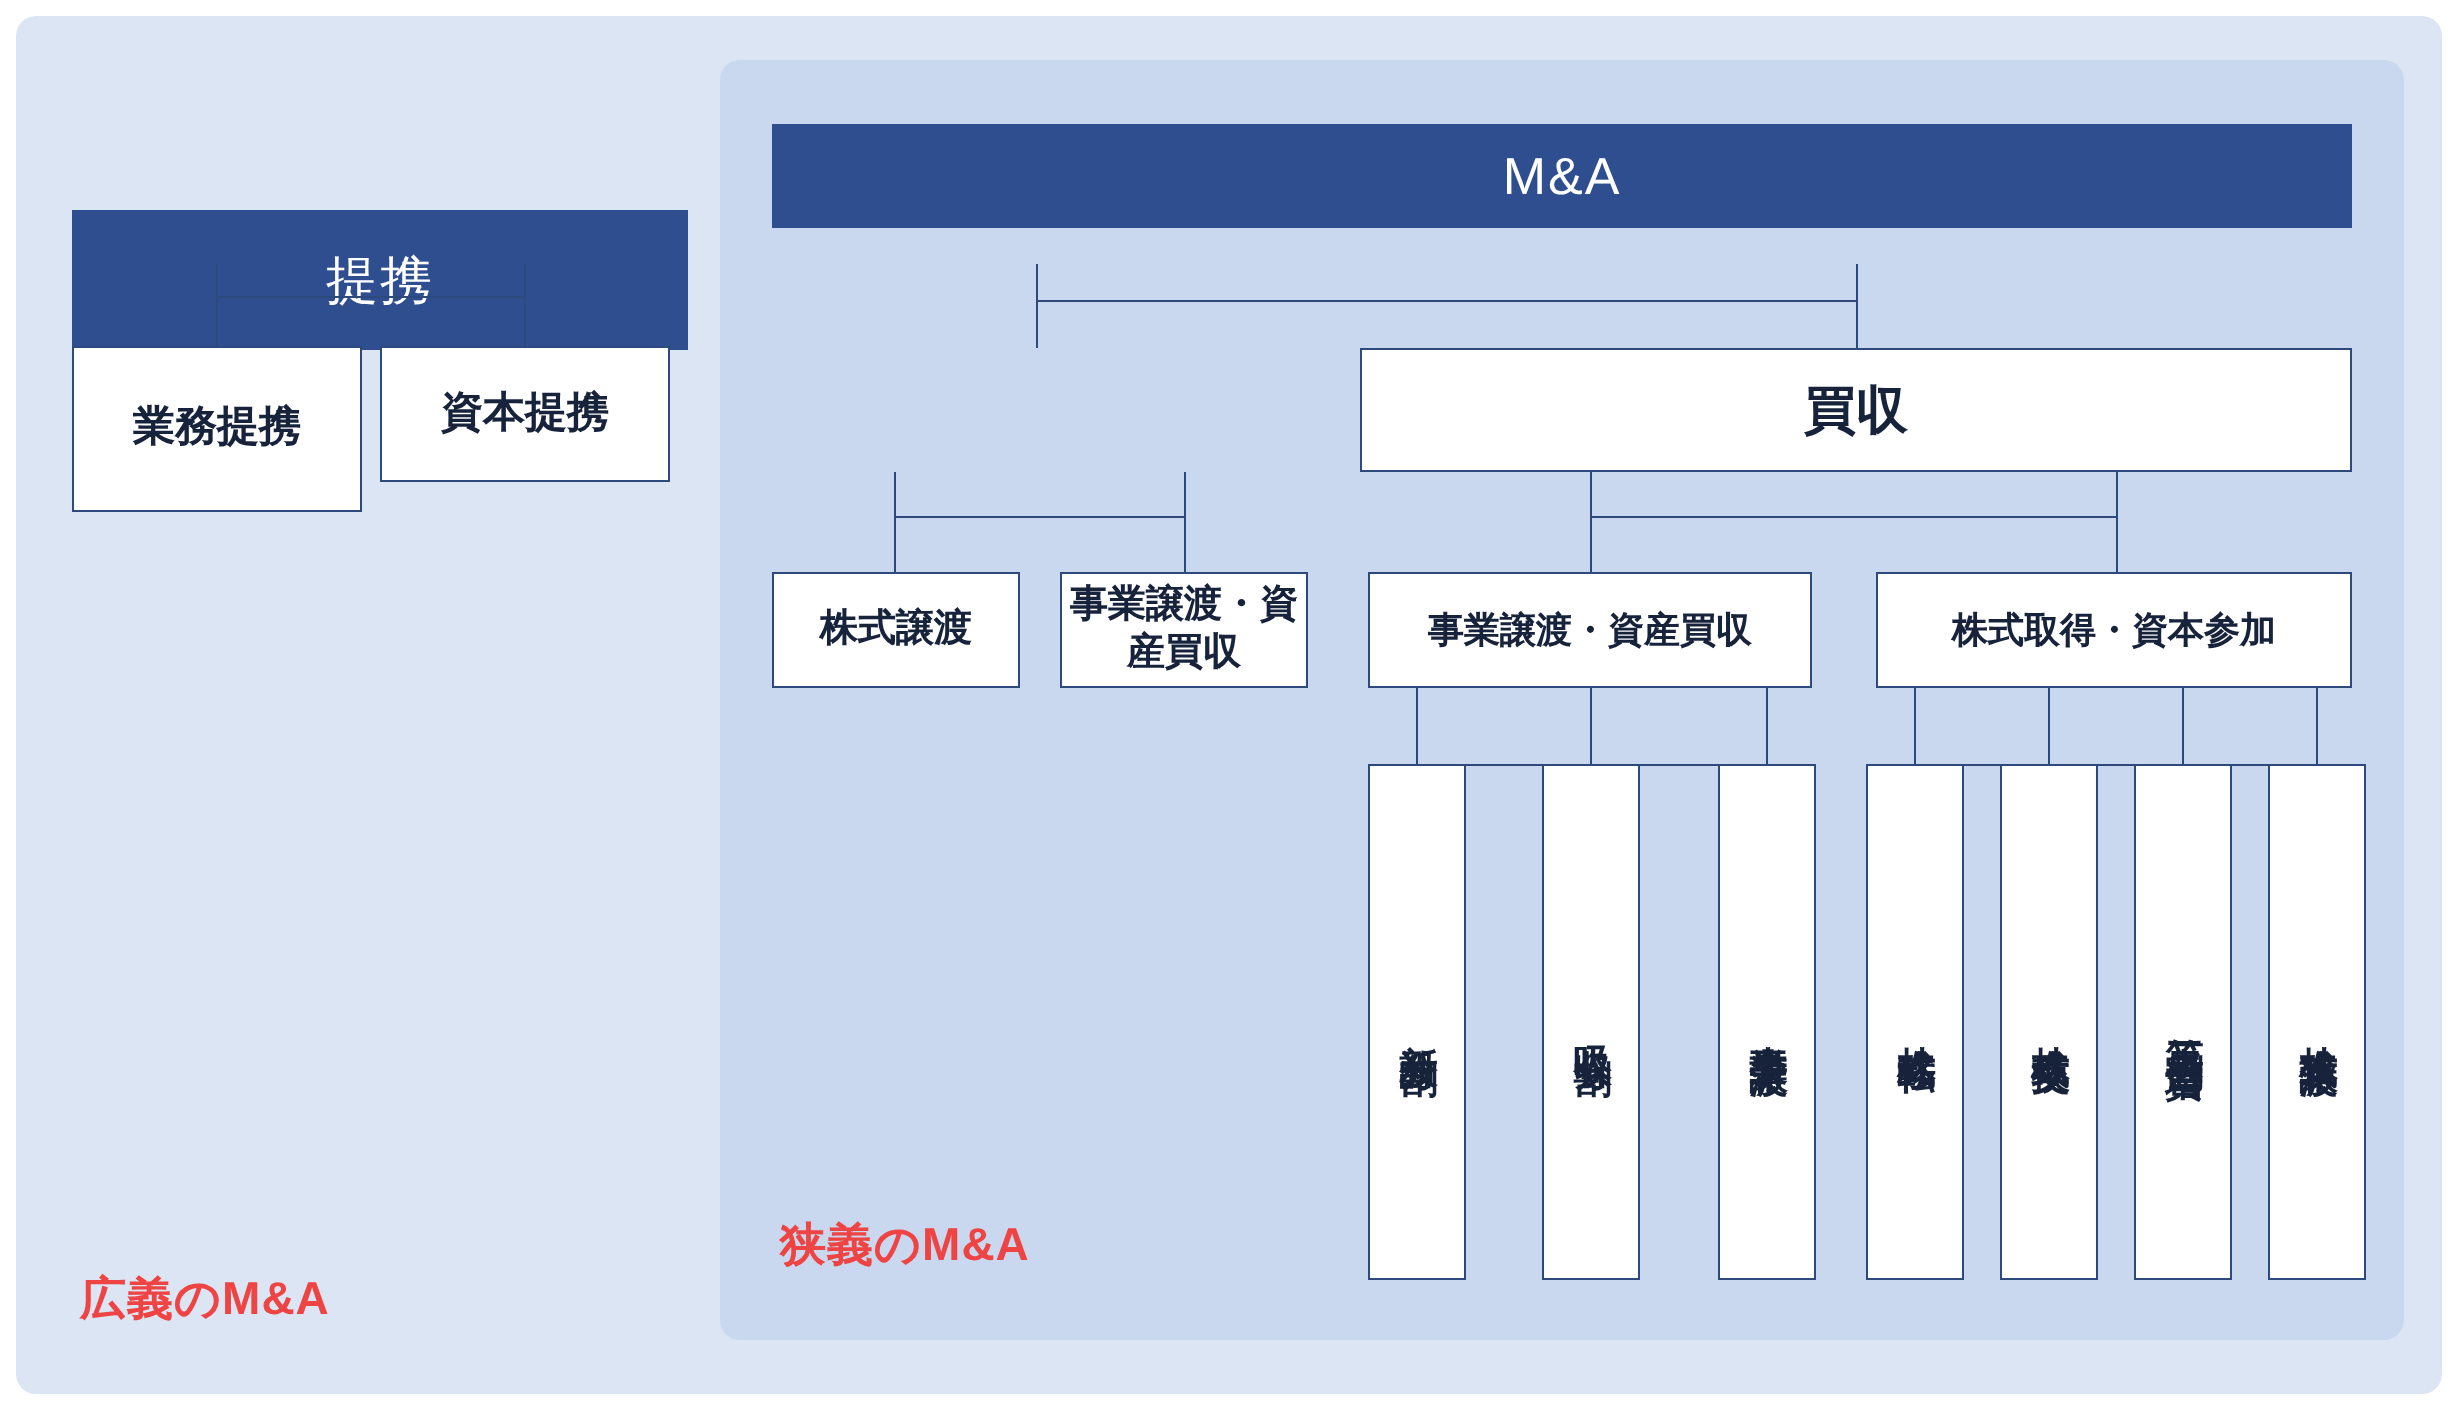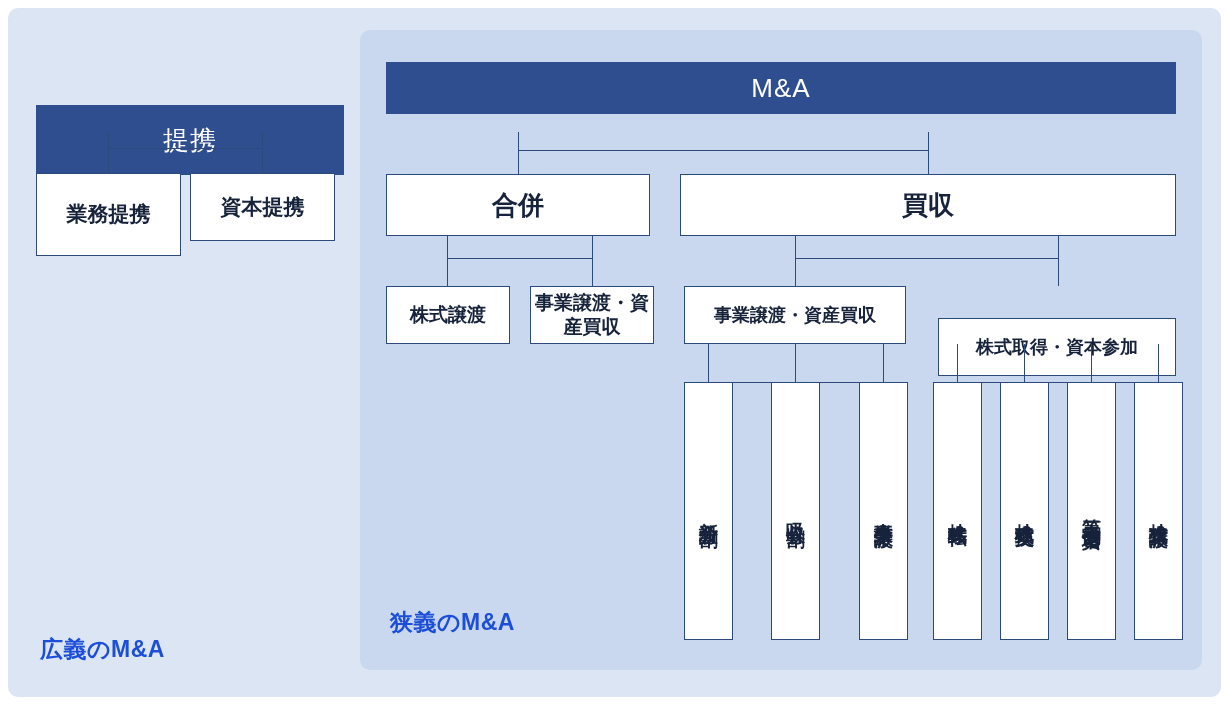--- a/index.html
+++ b/index.html
@@ -36,21 +36,21 @@
     width: 842px;
     height: 640px;
     background: #c9d8ee;
     border-radius: 10px;
   }
 
   .panel-caption {
     position: absolute;
     font-weight: bold;
     font-size: 23px;
-    color: #1d4ed8;
+    color: #ef4444;
     letter-spacing: 0.5px;
     white-space: nowrap;
   }
   #caption-broad { left: 40px; top: 634px; }
   #caption-narrow { left: 390px; top: 607px; }
 
   
   .box {
     position: absolute;
     box-sizing: border-box;
@@ -124,36 +124,35 @@
 
   <div class="box alliance-child" style="left:36px; top:173px; width:145px; height:83px;">業務提携</div>
   <div class="box alliance-child" style="left:190px; top:173px; width:145px; height:68px;">資本提携</div>
 
   <div class="box header" style="left:386px; top:62px; width:790px; height:52px;">M&amp;A</div>
 
   <div class="line v" style="left:518px; top:132px; height:42px;"></div>
   <div class="line v" style="left:928px; top:132px; height:42px;"></div>
   <div class="line h" style="left:518px; top:150px; width:411px;"></div>
 
-  <div class="box level2" style="left:386px; top:174px; width:264px; height:62px;">合併</div>
   <div class="box level2" style="left:680px; top:174px; width:496px; height:62px;">買収</div>
 
   <div class="line v" style="left:447px; top:236px; height:50px;"></div>
   <div class="line v" style="left:592px; top:236px; height:50px;"></div>
   <div class="line h" style="left:447px; top:258px; width:146px;"></div>
 
   <div class="box level3" style="left:386px; top:286px; width:124px; height:58px;">株式譲渡</div>
   <div class="box level3" style="left:530px; top:286px; width:124px; height:58px;">事業譲渡・資産買収</div>
 
   <div class="line v" style="left:795px; top:236px; height:50px;"></div>
   <div class="line v" style="left:1058px; top:236px; height:50px;"></div>
   <div class="line h" style="left:795px; top:258px; width:264px;"></div>
 
   <div class="box level3 small" style="left:684px; top:286px; width:222px; height:58px;">事業譲渡・資産買収</div>
-  <div class="box level3 small" style="left:938px; top:286px; width:238px; height:58px;margin-top:32px;">株式取得・資本参加</div>
+  <div class="box level3 small" style="left:938px; top:286px; width:238px; height:58px;">株式取得・資本参加</div>
 
   <div class="line v" style="left:708px; top:344px; height:38px;"></div>
   <div class="line v" style="left:795px; top:344px; height:38px;"></div>
   <div class="line v" style="left:883px; top:344px; height:38px;"></div>
   <div class="line h" style="left:708px; top:382px; width:176px;"></div>
 
   <div class="line v" style="left:957px; top:344px; height:38px;"></div>
   <div class="line v" style="left:1024px; top:344px; height:38px;"></div>
   <div class="line v" style="left:1091px; top:344px; height:38px;"></div>
   <div class="line v" style="left:1158px; top:344px; height:38px;"></div>

